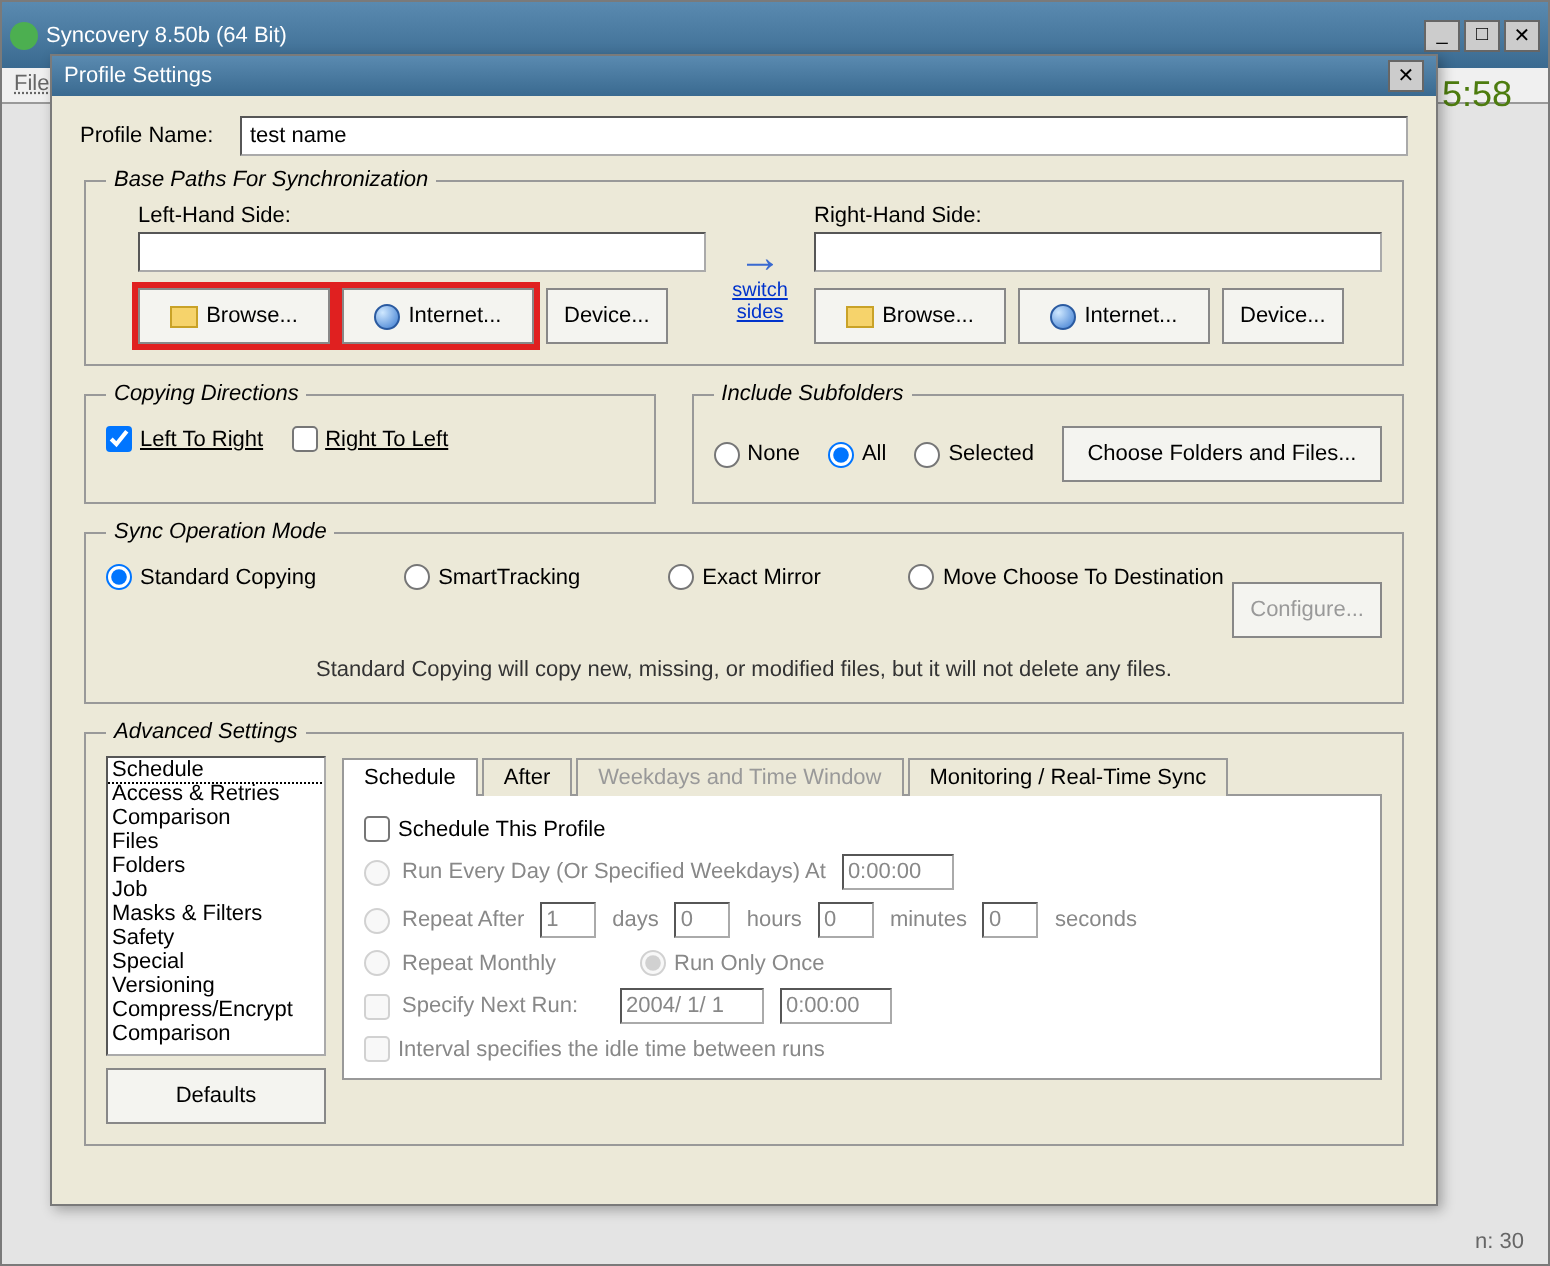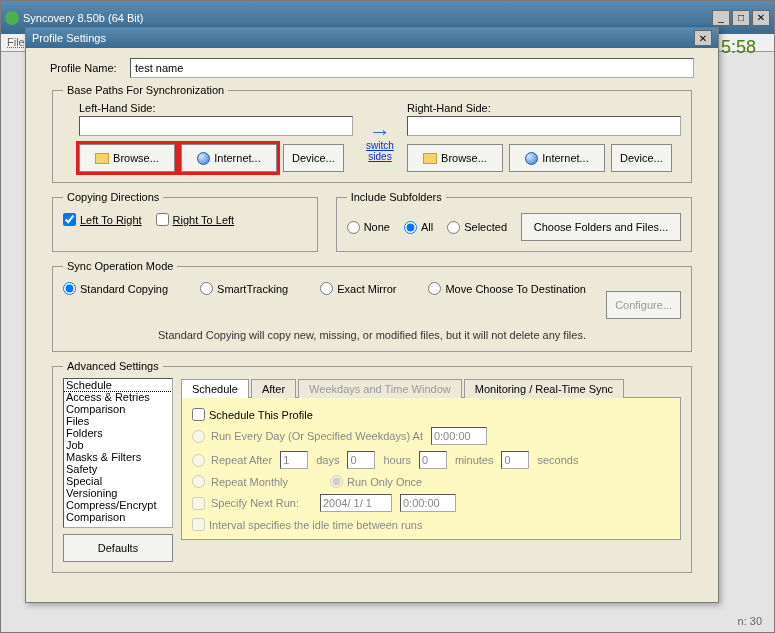--- a/index.html
+++ b/index.html
@@ -8,54 +8,54 @@
 .titlebar { background: linear-gradient(#5a8ab0, #3a6a90); height: 33px; display: flex; align-items: center; padding: 0 4px; color: #fff; }
 .titlebar .icon { width: 14px; height: 14px; background: #4caf50; border-radius: 50%; margin-right: 4px; }
 .titlebar .title { flex: 1; }
 .titlebar .winbtns { display: flex; gap: 2px; }
 .winbtn { width: 18px; height: 16px; background: #ccc; border: 1px solid #666; display: flex; align-items: center; justify-content: center; font-size: 10px; color: #000; cursor: pointer; }
 .menubar { background: #f0f0f0; height: 18px; padding: 2px 6px; color: #666; font-size: 11px; border-bottom: 1px solid #999; }
 .menubar span { margin-right: 10px; text-decoration: underline dotted; }
 .dialog { position: absolute; top: 26px; left: 24px; width: 694px; height: 576px; background: #ece9d8; border: 1px solid #7a7a7a; box-shadow: 2px 2px 6px rgba(0,0,0,0.3); }
 .dialog-titlebar { background: linear-gradient(#5a8ab0, #3a6a90); height: 20px; display: flex; align-items: center; padding: 0 6px; color: #fff; }
 .dialog-titlebar .title { flex: 1; }
-.dialog-body { padding: 10px 24px; }
+.dialog-body { padding: 10px 14px; }
 .row { display: flex; align-items: center; margin-bottom: 6px; }
 .row label.lbl { width: 80px; }
 input[type="text"].field { flex: 1; border: 1px inset #aaa; padding: 2px 4px; height: 20px; background: #fff; }
 fieldset { border: 1px solid #999; padding: 6px 10px 10px 10px; margin-bottom: 8px; }
-fieldset legend { padding: 0 4px; }
+fieldset legend { padding: 0 4px; font-style: italic; }
 .paths { display: flex; align-items: flex-start; gap: 6px; margin-left: 16px; }
 .side { flex: 1; }
 .side-label { margin-bottom: 2px; display: block; }
 .path-input { width: 100%; border: 1px inset #aaa; height: 20px; background: #fff; margin-bottom: 8px; }
 .btn-row { display: flex; gap: 6px; }
 .btn { border: 1px solid #888; background: #f4f4f0; padding: 4px 8px; min-width: 60px; text-align: center; cursor: pointer; display: flex; align-items: center; justify-content: center; gap: 4px; height: 28px; }
 .btn.long { min-width: 96px; }
 .arrow-col { display: flex; flex-direction: column; align-items: center; width: 42px; padding-top: 16px; }
 .arrow { color: #3a6ad0; font-size: 22px; line-height: 1; }
 .link { color: #0033cc; text-decoration: underline; font-size: 10px; cursor: pointer; text-align: center; }
 .hl-red { outline: 3px solid #e02020; outline-offset: 0; }
 .flex2 { display: flex; gap: 14px; }
 .copying, .include { flex: 1; }
 .inline-opts { display: flex; align-items: center; gap: 14px; margin-top: 4px; }
 .chk, .rad { display: flex; align-items: center; gap: 4px; }
-.sync-opts { display: flex; align-items: center; gap: 32px; margin-top: 4px; }
+.sync-opts { display: flex; align-items: center; gap: 44px; margin-top: 4px; }
 .sync-desc { text-align: center; margin: 10px 0 0 0; color: #333; }
 .configure-row { display: flex; justify-content: flex-end; margin-top: -4px; }
 .adv-box { display: flex; gap: 8px; }
 .adv-list { width: 110px; border: 1px inset #aaa; background: #fff; height: 150px; overflow-y: auto; font-size: 11px; }
 .adv-list div { padding: 0 2px; cursor: pointer; }
 .adv-list div.sel { outline: 1px dotted #000; }
 .adv-right { flex: 1; }
 .tabs { display: flex; border-bottom: 1px solid #999; }
 .tab { padding: 3px 10px; border: 1px solid #999; border-bottom: none; background: #ece9d8; margin-right: 2px; cursor: pointer; position: relative; top: 1px; }
 .tab.active { background: #fff; }
 .tab.disabled { color: #999; }
-.tab-content { border: 1px solid #999; border-top: none; background: #fef9c3; padding: 10px; height: 142px; }
+.tab-content { border: 1px solid #999; border-top: none; background: #ffffff; padding: 10px; height: 142px; }
 .tc-row { display: flex; align-items: center; gap: 8px; margin-bottom: 6px; color: #888; }
 .tc-row .lab { min-width: 220px; display: flex; align-items: center; gap: 6px; }
 .tc-row.black { color: #000; }
 .spin { border: 1px inset #aaa; background: #fff; width: 56px; height: 18px; display: inline-flex; align-items: center; padding: 0 2px; }
 .spin.small { width: 28px; }
 .defaults { margin-top: 6px; width: 110px; }
 .footer { display: flex; align-items: center; gap: 30px; margin-top: 10px; padding: 0 6px; }
 .footer .link { font-size: 11px; }
 .footer .spacer { flex: 1; }
 .footer .btn { min-width: 84px; }

